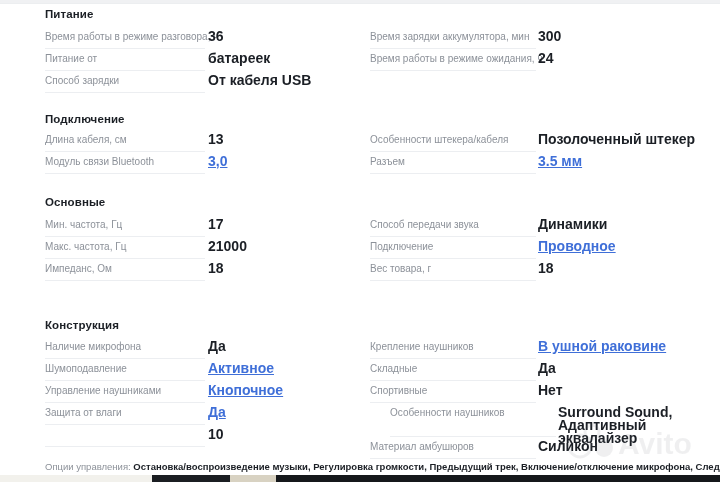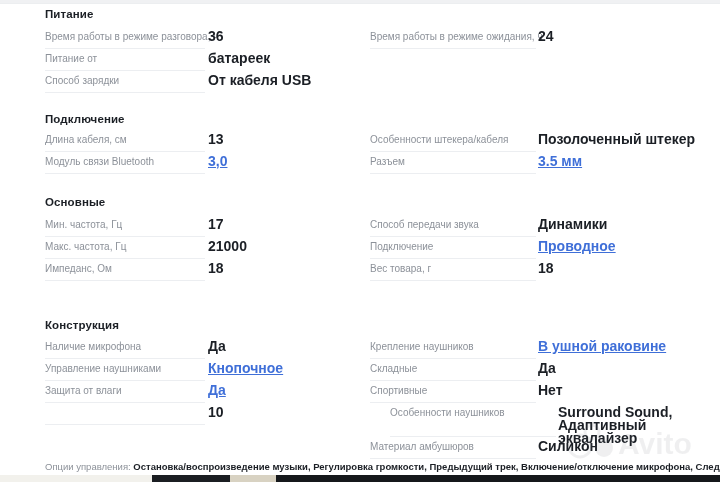--- a/index.html
+++ b/index.html
@@ -169,20 +169,25 @@
           </div>
           <div class="spec-row">
             <span class="leader"></span>
             <div class="spec-label">Способ зарядки</div>
             <div class="spec-value">От кабеля USB</div>
           </div>
         </div>
         <div class="col col-right" style="top: 20px;">
           <div class="spec-row">
             <span class="leader"></span>
+            <div class="spec-label">Время зарядки аккумулятора, мин</div>
+            <div class="spec-value">300</div>
+          </div>
+          <div class="spec-row">
+            <span class="leader"></span>
             <div class="spec-label">Время работы в режиме ожидания, ч</div>
             <div class="spec-value">24</div>
           </div>
         </div>
       </div>
       <div class="section" style="top: 113px;">
         <div class="section-title">Подключение</div>
         <div class="col col-left" style="top: 18px;">
           <div class="spec-row">
             <span class="leader"></span>
@@ -245,20 +250,25 @@
           </div>
         </div>
       </div>
       <div class="section" style="top: 319px;">
         <div class="section-title">Конструкция</div>
         <div class="col col-left" style="top: 19px;">
           <div class="spec-row">
             <span class="leader"></span>
             <div class="spec-label">Наличие микрофона</div>
             <div class="spec-value">Да</div>
+          </div>
+          <div class="spec-row">
+            <span class="leader"></span>
+            <div class="spec-label">Шумоподавление</div>
+            <div class="spec-value link">Активное</div>
           </div>
           <div class="spec-row">
             <span class="leader"></span>
             <div class="spec-label">Управление наушниками</div>
             <div class="spec-value link">Кнопочное</div>
           </div>
           <div class="spec-row">
             <span class="leader"></span>
             <div class="spec-label">Защита от влаги</div>
             <div class="spec-value link">Да</div>

